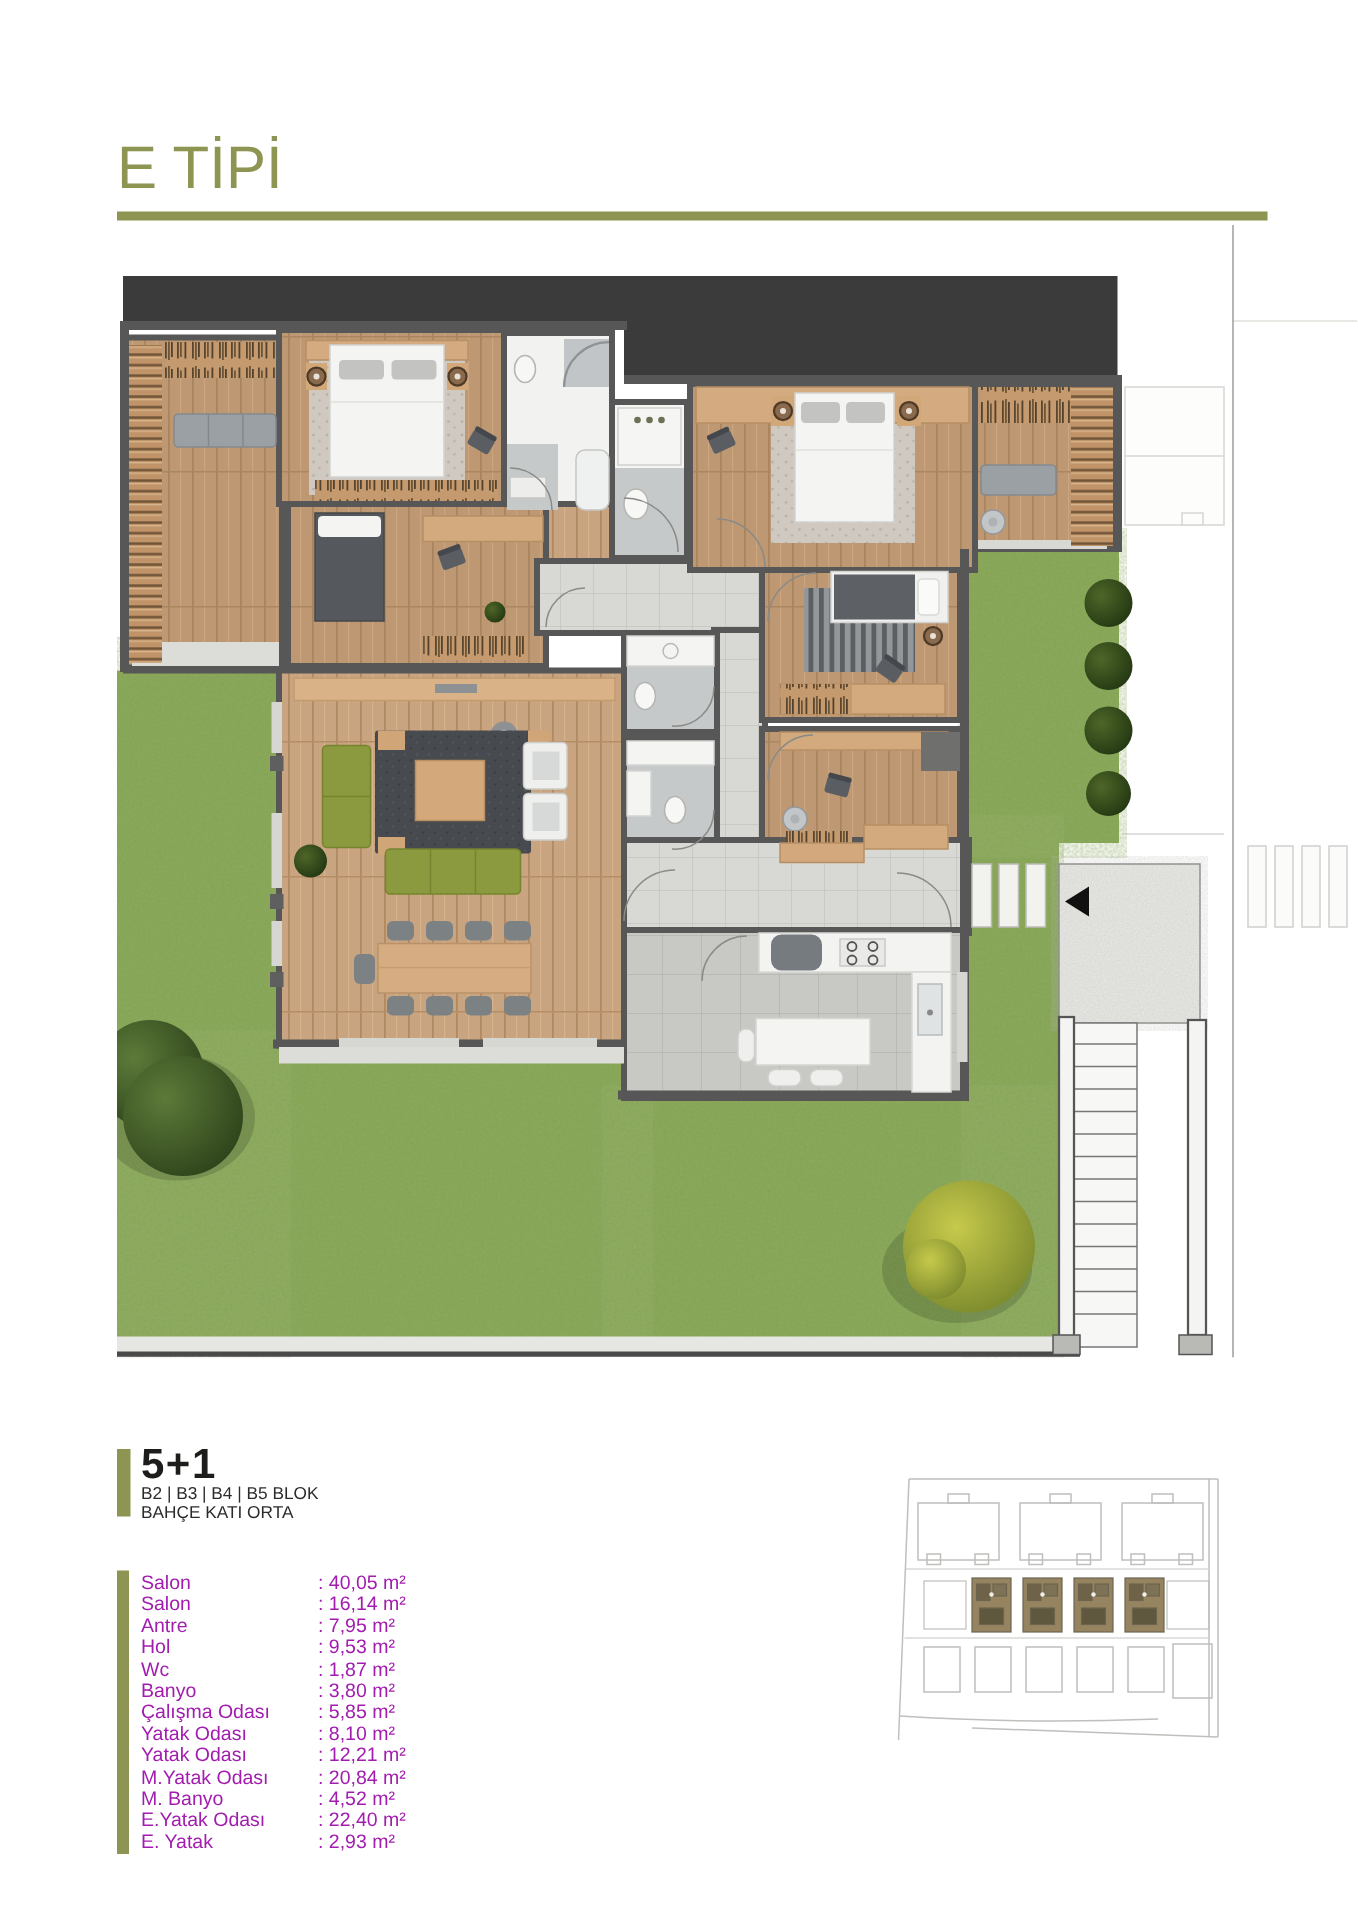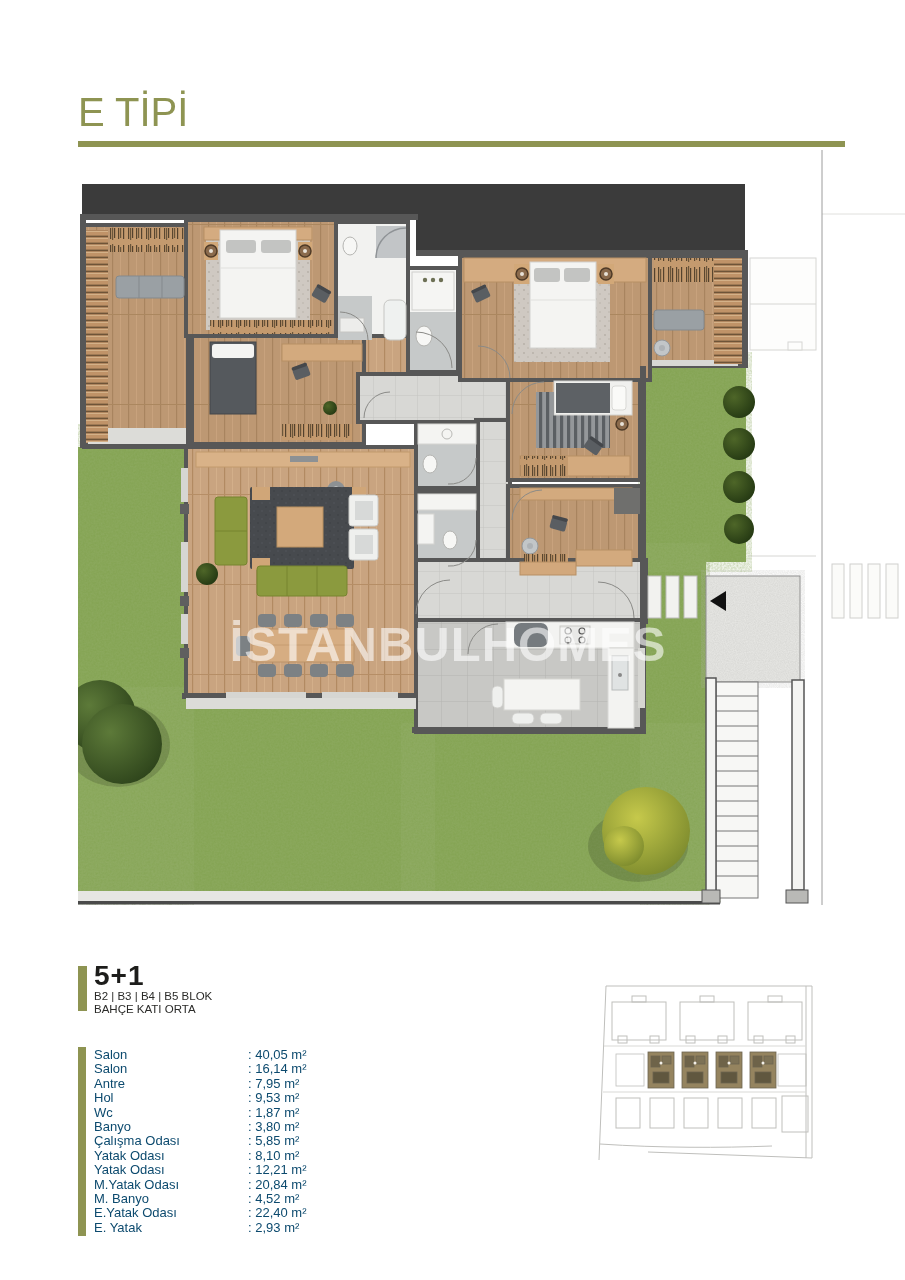--- a/index.html
+++ b/index.html
@@ -17,21 +17,21 @@
              font-size:49px;font-weight:bold;letter-spacing:1px;color:rgba(255,255,255,0.6);
              white-space:nowrap;z-index:2;}
   
   .unit-bar{position:absolute;left:78px;top:966px;width:9px;height:45px;background:#8e9452;z-index:3;}
   .unit-plan{position:absolute;left:94px;top:960px;font-size:28px;font-weight:bold;color:#1d1d1b;
              letter-spacing:1px;z-index:3;text-align:center;}
   .unit-sub{position:absolute;left:94px;top:990px;font-size:11.5px;line-height:12.5px;color:#2b2b29;z-index:3;}
   
   .list-bar{position:absolute;left:78px;top:1047px;width:8px;height:189px;background:#8e9452;z-index:3;}
   .room-rows{position:absolute;left:94px;top:1048px;width:240px;z-index:3;}
-  .room-row{display:grid;grid-template-columns:118px 1fr;font-size:13px;line-height:14.4px;color:#0c4a6e;gap:36px;}
+  .room-row{display:grid;grid-template-columns:118px 1fr;font-size:13px;line-height:14.4px;color:#a21caf;}
   .room-name,.room-area{white-space:nowrap;}
 </style>
 </head>
 <body>
 
 <div class="page">
 
   <span class="hdr-title hdr-left">E TİPİ</span>
   <div class="hdr-rule"></div>
 
@@ -473,21 +473,20 @@
           <rect x="650" y="1098" width="24" height="30"></rect>
         <rect x="684" y="1098" width="24" height="30"></rect>
           <rect x="718" y="1098" width="24" height="30"></rect>
         <rect x="752" y="1098" width="24" height="30"></rect>
           <rect x="782" y="1096" width="26" height="36"></rect>
       </g>
       <path d="M600,1144 C660,1148 720,1148 772,1146 M648,1152 L812,1158"></path>
     </g>
   </svg>
 
-  <div class="watermark">İSTANBULHOMES</div>
 
   <div class="unit-bar"></div>
   <div class="unit-plan">5+1</div>
   <div class="unit-sub">
     <div>B2 | B3 | B4 | B5 BLOK</div>
     <div>BAHÇE KATI ORTA</div>
   </div>
 
   <div class="list-bar"></div>
   <div class="room-rows">

